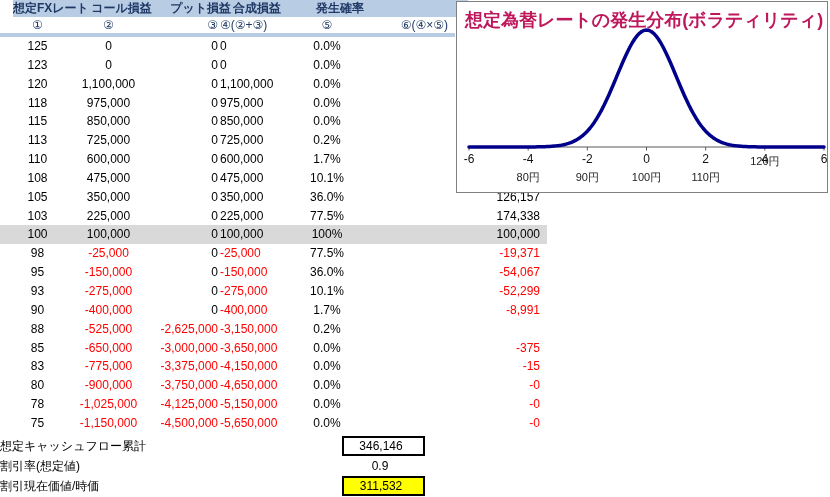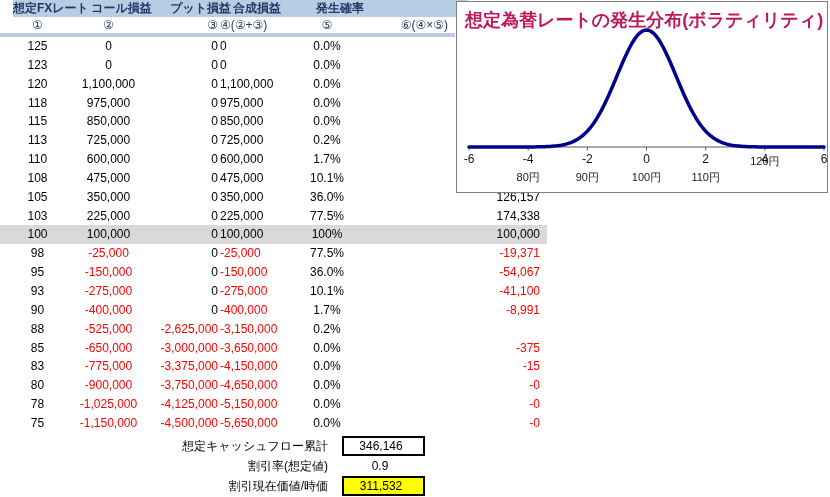--- a/index.html
+++ b/index.html
@@ -19,21 +19,21 @@
   .c0 { width: 75px; text-align: center; }
   .c1 { width: 70px; text-align: center; padding-right: 3px; }
   .c2 { width: 75px; text-align: right; padding-right: 2px; }
   .c3 { width: 77px; text-align: left; padding-right: 2px; }
   .c4 { width: 60px; text-align: center; }
   .c5 { flex: 1;     text-align: right; padding-right: 7px; }
   .neg { color: var(--negative, #FF0000); }
 
   .summary { margin-top: 3px; }
   .srow { display: flex; width: 450px; height: 20px; line-height: 20px; }
-  .slabel { width: 342px; text-align: right; padding-right: 14px; white-space: nowrap; }
+  .slabel { width: 342px; text-align: left; padding-right: 2px; white-space: nowrap; }
   .svalue { width: 83px; text-align: center; padding-right: 7px; }
   .svalue.boxed { border: 2px solid #000; line-height: 16px; padding-right: 5px; }
   .svalue.highlight { border: 2px solid #000; line-height: 16px; padding-right: 5px; background: var(--result-bg, #FFFF00); }
 
   
   .chart { position: absolute; left: 456px; top: 1px; width: 372px; height: 192px; border: 1px solid var(--chart-border, #808080); background: #fff; }
   .chart-title { position: absolute; left: 8px; top: 6px; font-size: 18px; font-weight: bold; color: #be185d; white-space: nowrap; }
   .chart svg { position: absolute; left: 0; top: 0; }
   .xtick-label { position: absolute; width: 24px; text-align: center; font-size: 12px; color: #111; }
   .xsub-label  { position: absolute; width: 40px; text-align: center; font-size: 11px; color: #222; }
@@ -166,21 +166,21 @@
         <span class="c3 neg">-150,000</span>
         <span class="c4">36.0%</span>
         <span class="c5 neg">-54,067</span>
       </div>
       <div class="trow">
         <span class="c0">93</span>
         <span class="c1 neg">-275,000</span>
         <span class="c2">0</span>
         <span class="c3 neg">-275,000</span>
         <span class="c4">10.1%</span>
-        <span class="c5 neg">-41,100</span>
+        <span class="c5 neg">-52,299</span>
       </div>
       <div class="trow">
         <span class="c0">90</span>
         <span class="c1 neg">-400,000</span>
         <span class="c2">0</span>
         <span class="c3 neg">-400,000</span>
         <span class="c4">1.7%</span>
         <span class="c5 neg">-8,991</span>
       </div>
       <div class="trow">

